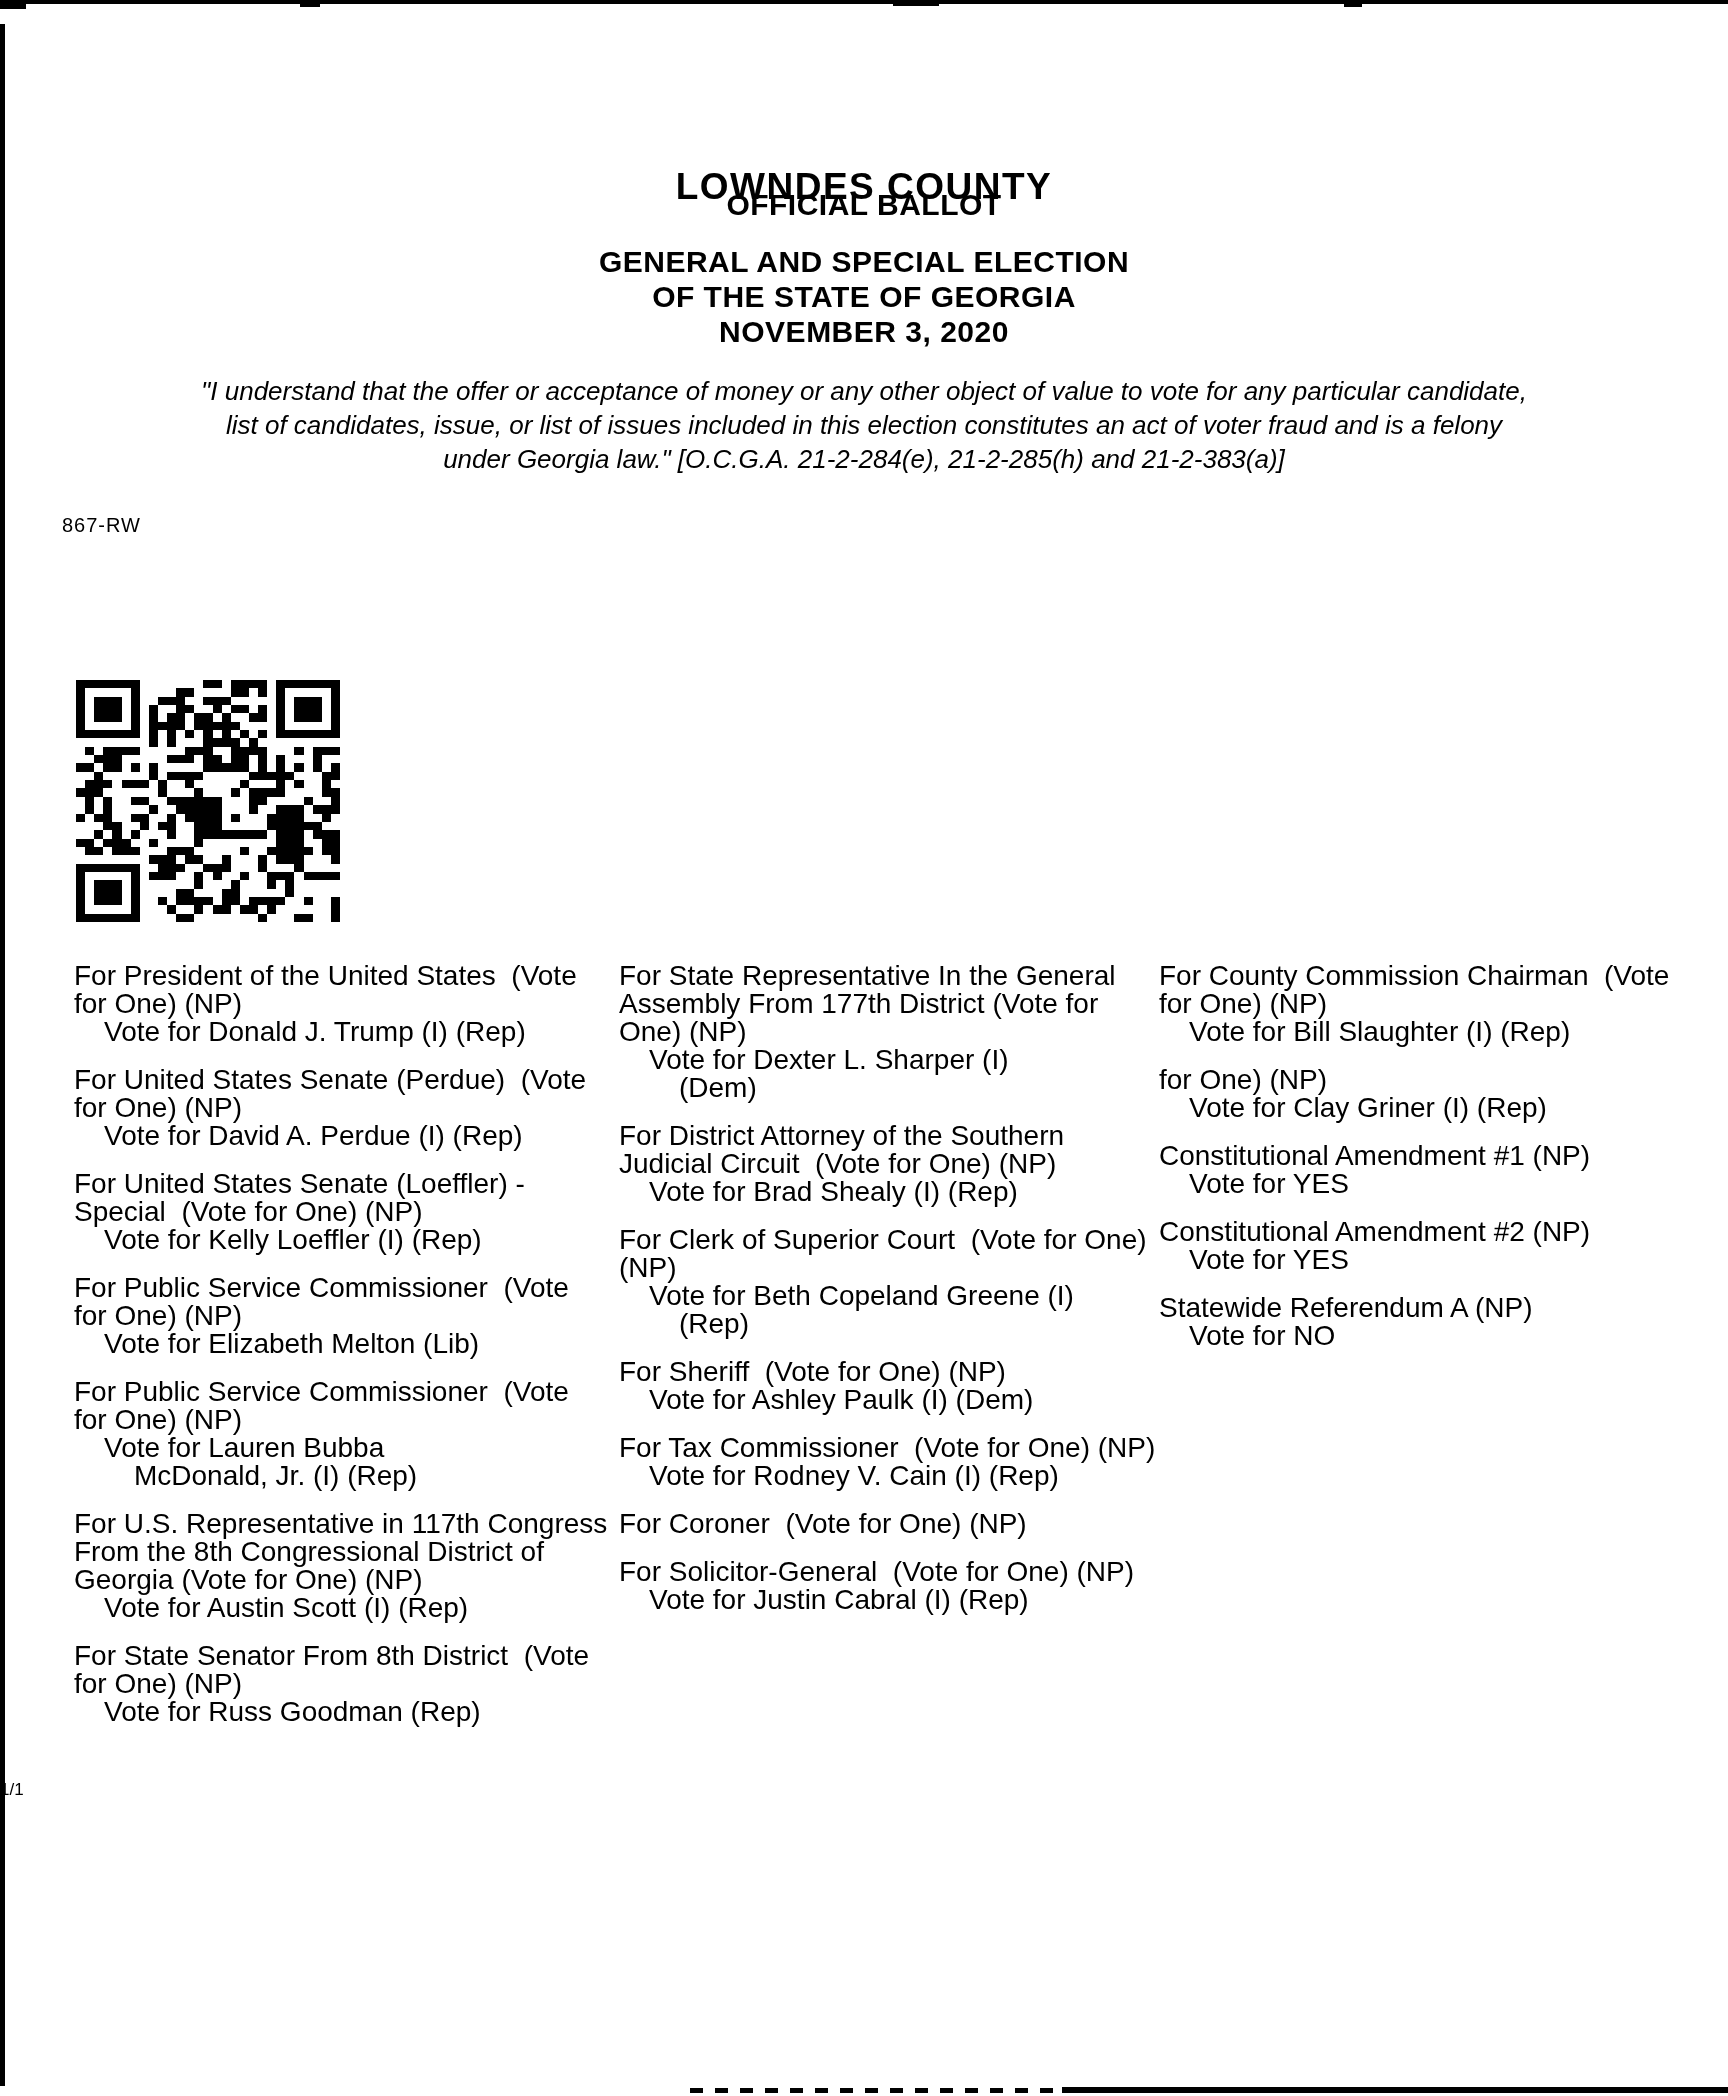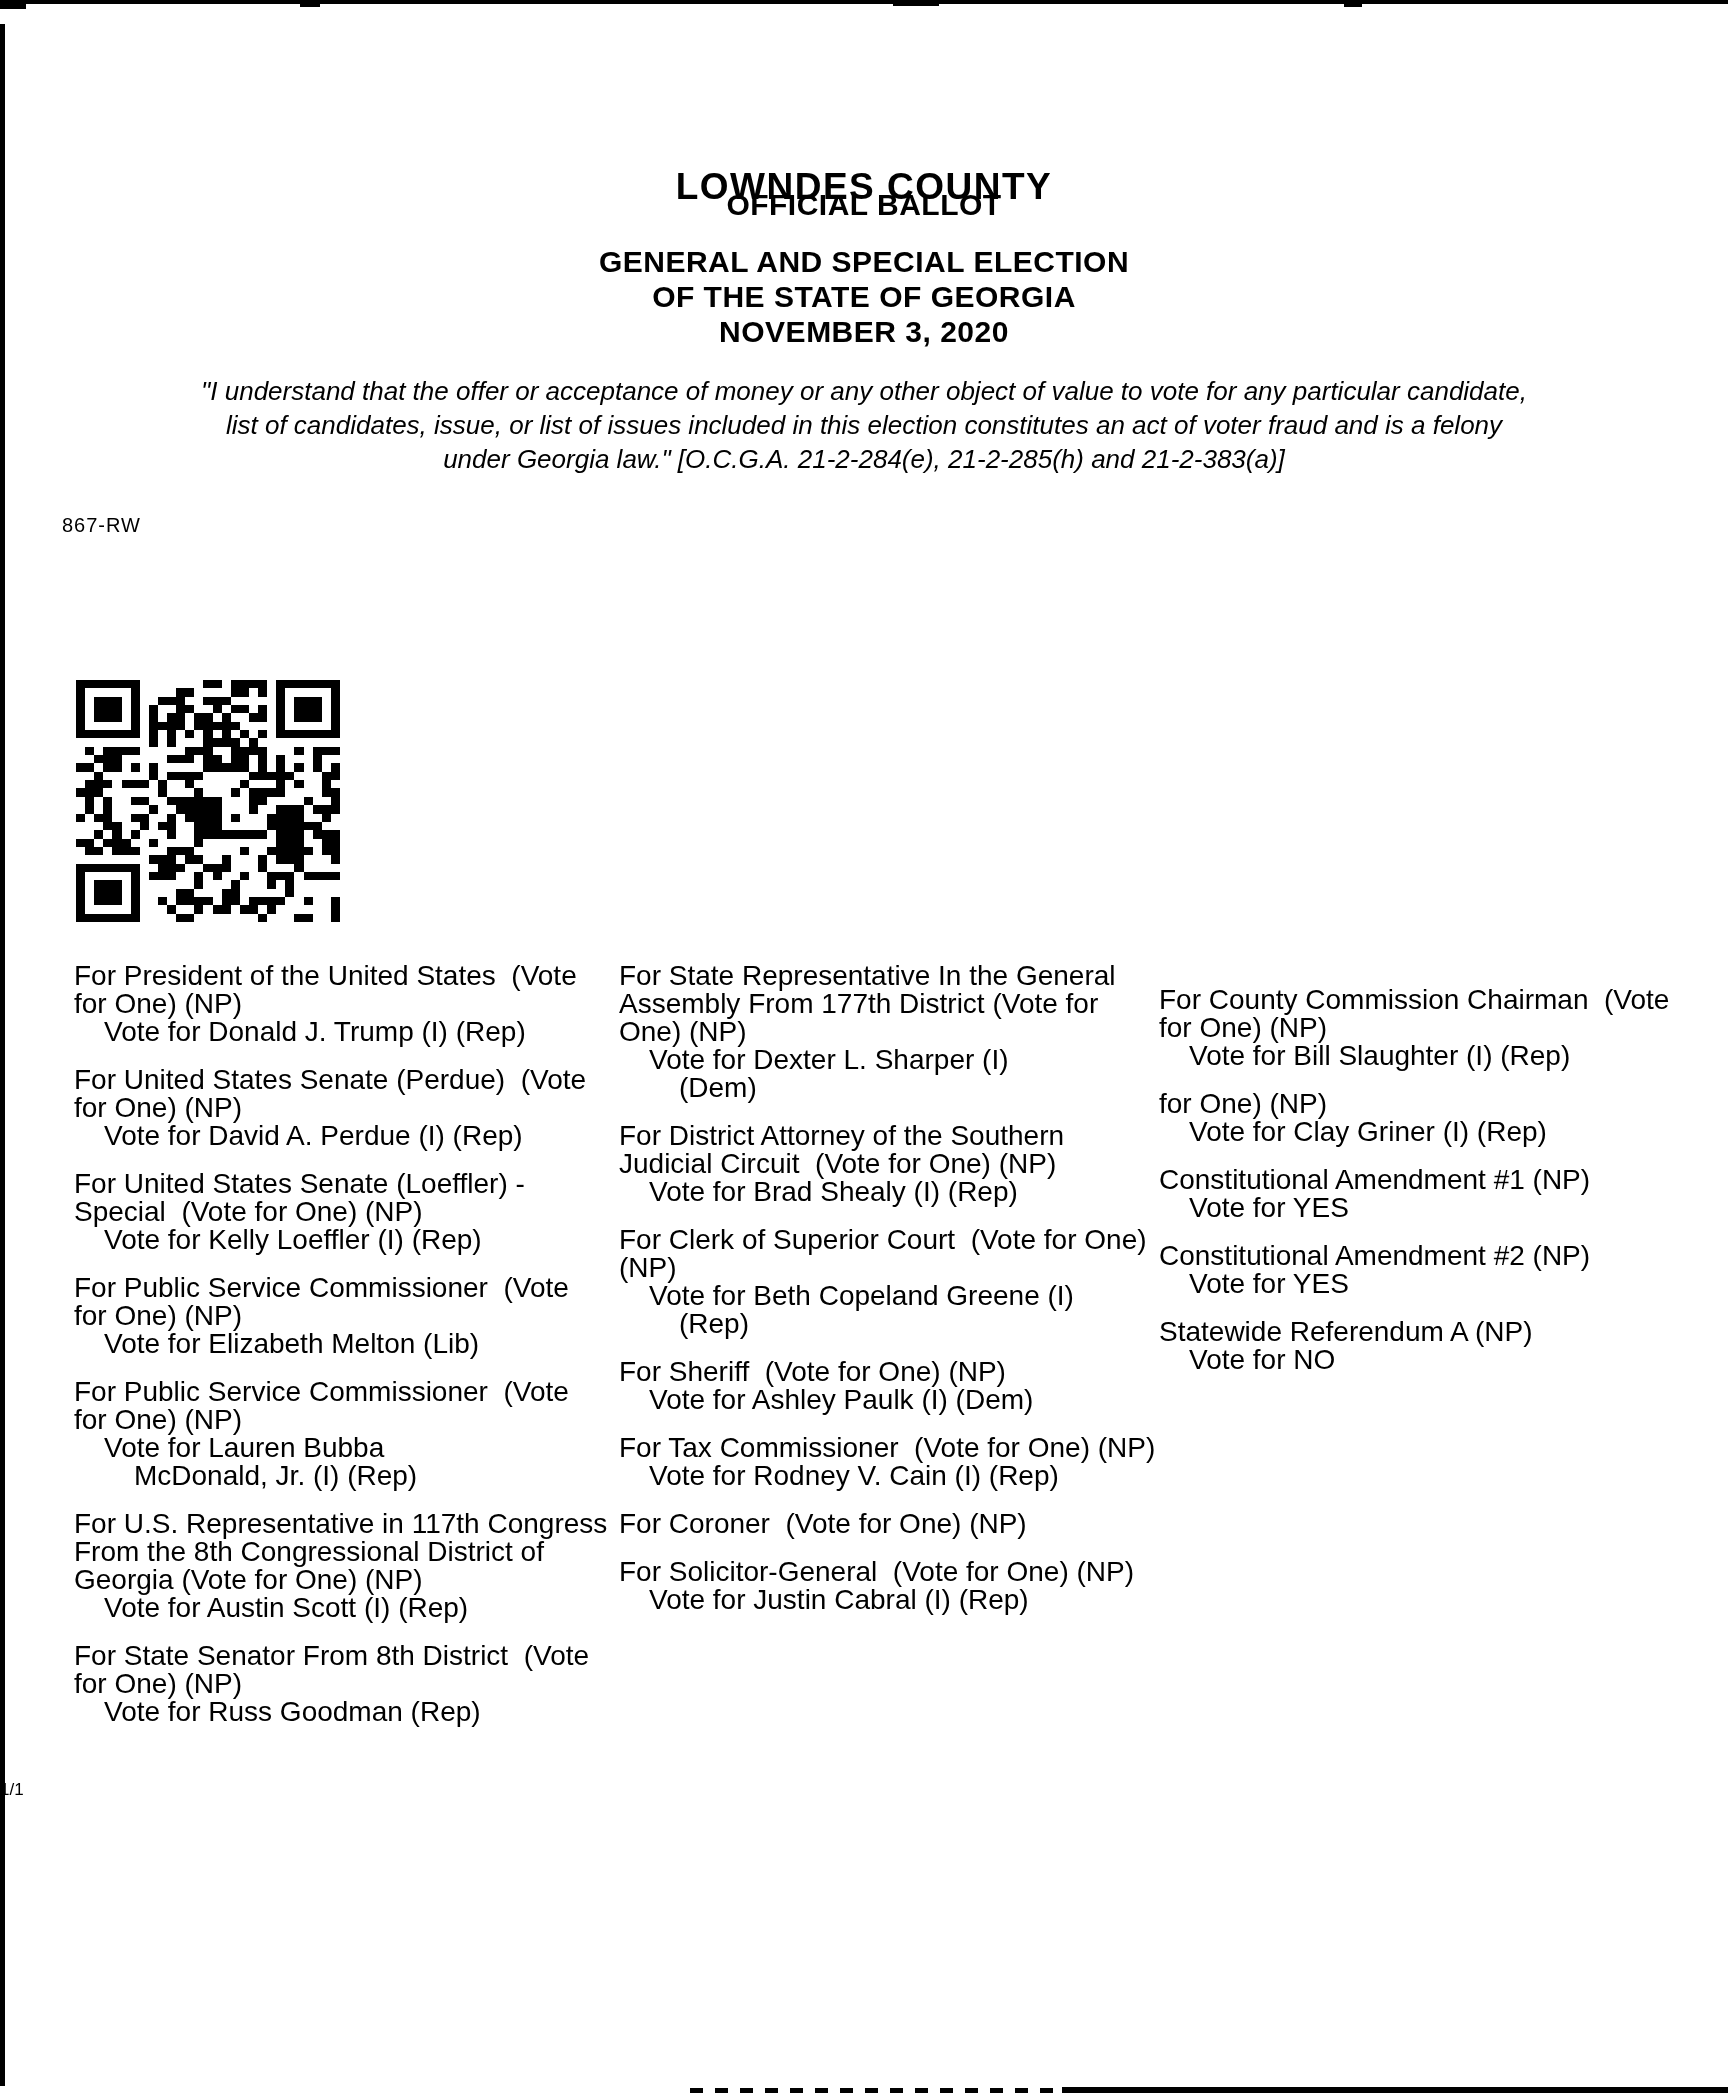--- a/index.html
+++ b/index.html
@@ -29,21 +29,21 @@
   }
   .disclaimer div{white-space:pre;}
   .code{position:absolute;left:62px;top:514px;font-size:20px;letter-spacing:1px;}
   .qr{position:absolute;left:76px;top:680px;width:264px;height:242px;}
   .qr svg{display:block;}
   
   .cols{position:absolute;left:74px;top:962px;display:flex;font-size:28px;line-height:28px;justify-content:center;}
   .col{flex:none;}
   .col1{width:545px;}
   .col2{width:540px;}
-  .col3{width:565px;margin-top:24px;}
+  .col3{width:565px;}
   .contest{margin-bottom:20px;}
   .t-line{white-space:pre;}
   .v-line{white-space:pre;padding-left:30px;}
   .v-cont{white-space:pre;padding-left:60px;}
   .page-num{position:absolute;top:1780px;left:0;width:100%;text-align:left;font-size:17px;}
 </style>
 </head>
 <body>
 
 <div class="page">

